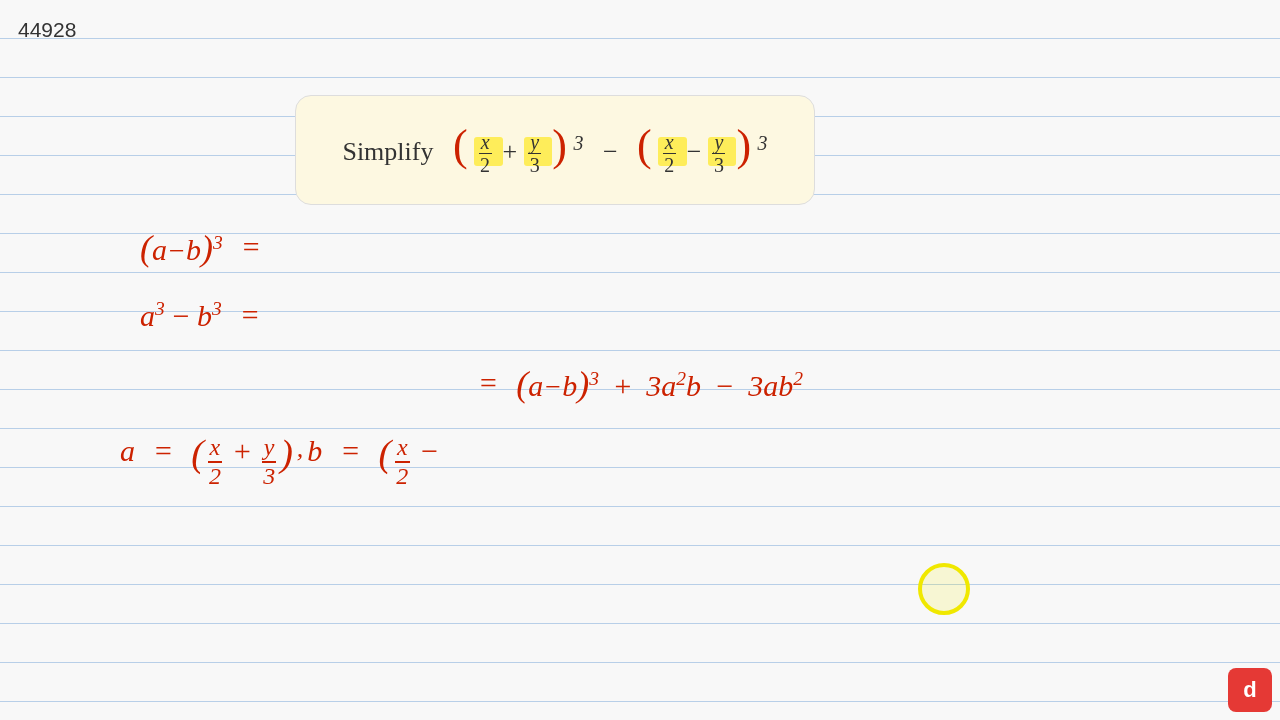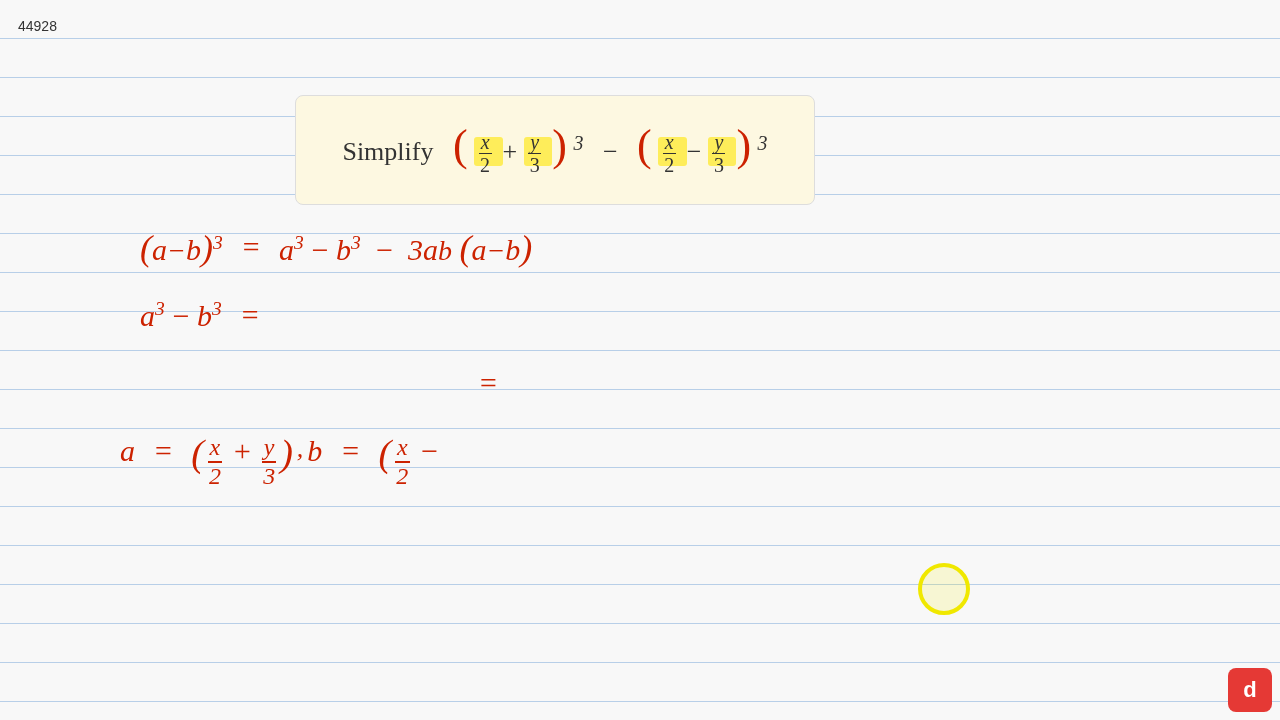--- a/index.html
+++ b/index.html
@@ -26,35 +26,35 @@
           #b8cfe8 39px
         );
       position: relative;
     }
 
     
     .page-id {
       position: absolute;
       top: 18px;
       left: 18px;
-      font-size: 14px;
+      font-size: 21px;
       color: #333;
       font-family: Arial, sans-serif;
     }
 
     
     .question-box {
       position: absolute;
       top: 95px;
       left: 295px;
       width: 520px;
       height: 110px;
       background: #fdf8e1;
       border: 1px solid #ddd;
-      border-radius: 8px;
+      border-radius: 16px;
       display: flex;
       align-items: center;
       justify-content: center;
       padding: 4px 20px;
     }
 
     .question-text {
       font-size: 26px;
       color: #333;
       font-family: 'Times New Roman', Times, serif;
@@ -238,37 +238,38 @@
     </div>
   </div>
 
   <div class="math-content">
 
     <div class="math-line indent1">
       <span class="handwritten hw-large">
         <span class="paren">(</span>a<span style="font-size:28px;">−</span>b<span class="paren">)</span><sup>3</sup>
       </span>
       <span class="equals">=</span>
-      <span class="handwritten hw-large">
-        a<sup>3</sup><span class="math-symbol">−</span>b<sup>3</sup>
-        <span class="math-symbol">−</span>
-        3a<span style="font-size:28px; font-style:italic; color:#cc2200; font-family:'Times New Roman',serif;">b</span>
-        <span class="paren">(</span>a<span style="font-size:28px; color:#cc2200; font-style:italic; font-family:'Times New Roman',serif;">−</span>b<span class="paren">)</span>
-      </span>
     </div>
 
     <div class="math-line indent1">
       <span class="handwritten hw-large">
         a<sup>3</sup><span class="math-symbol">−</span>b<sup>3</sup>
       </span>
       <span class="equals">=</span>
     </div>
 
     <div class="math-line" style="margin-left: 380px;">
       <span class="equals">=</span>
+      <span class="handwritten hw-large">
+        <span class="paren">(</span>a<span style="font-size:28px; color:#cc2200; font-style:italic; font-family:'Times New Roman',serif;">−</span>b<span class="paren">)</span><sup>3</sup>
+        <span class="math-symbol">+</span>
+        3a<sup>2</sup>b
+        <span class="math-symbol">−</span>
+        3ab<sup>2</sup>
+      </span>
     </div>
 
     <div class="math-line indent4" style="margin-top: 8px;">
       <span class="handwritten hw-large">a</span>
       <span class="equals">=</span>
       <span class="paren" style="font-size:38px; color:#cc2200; font-family:'Times New Roman',serif;">(</span>
       <span style="display:inline-flex; flex-direction:column; align-items:center; vertical-align:middle; margin:0 3px;">
         <span style="font-size:24px; font-style:italic; color:#cc2200; font-family:'Times New Roman',serif; border-bottom:2px solid #cc2200; padding:0 2px;">x</span>
         <span style="font-size:24px; font-style:italic; color:#cc2200; font-family:'Times New Roman',serif; padding:0 2px;">2</span>
       </span>

